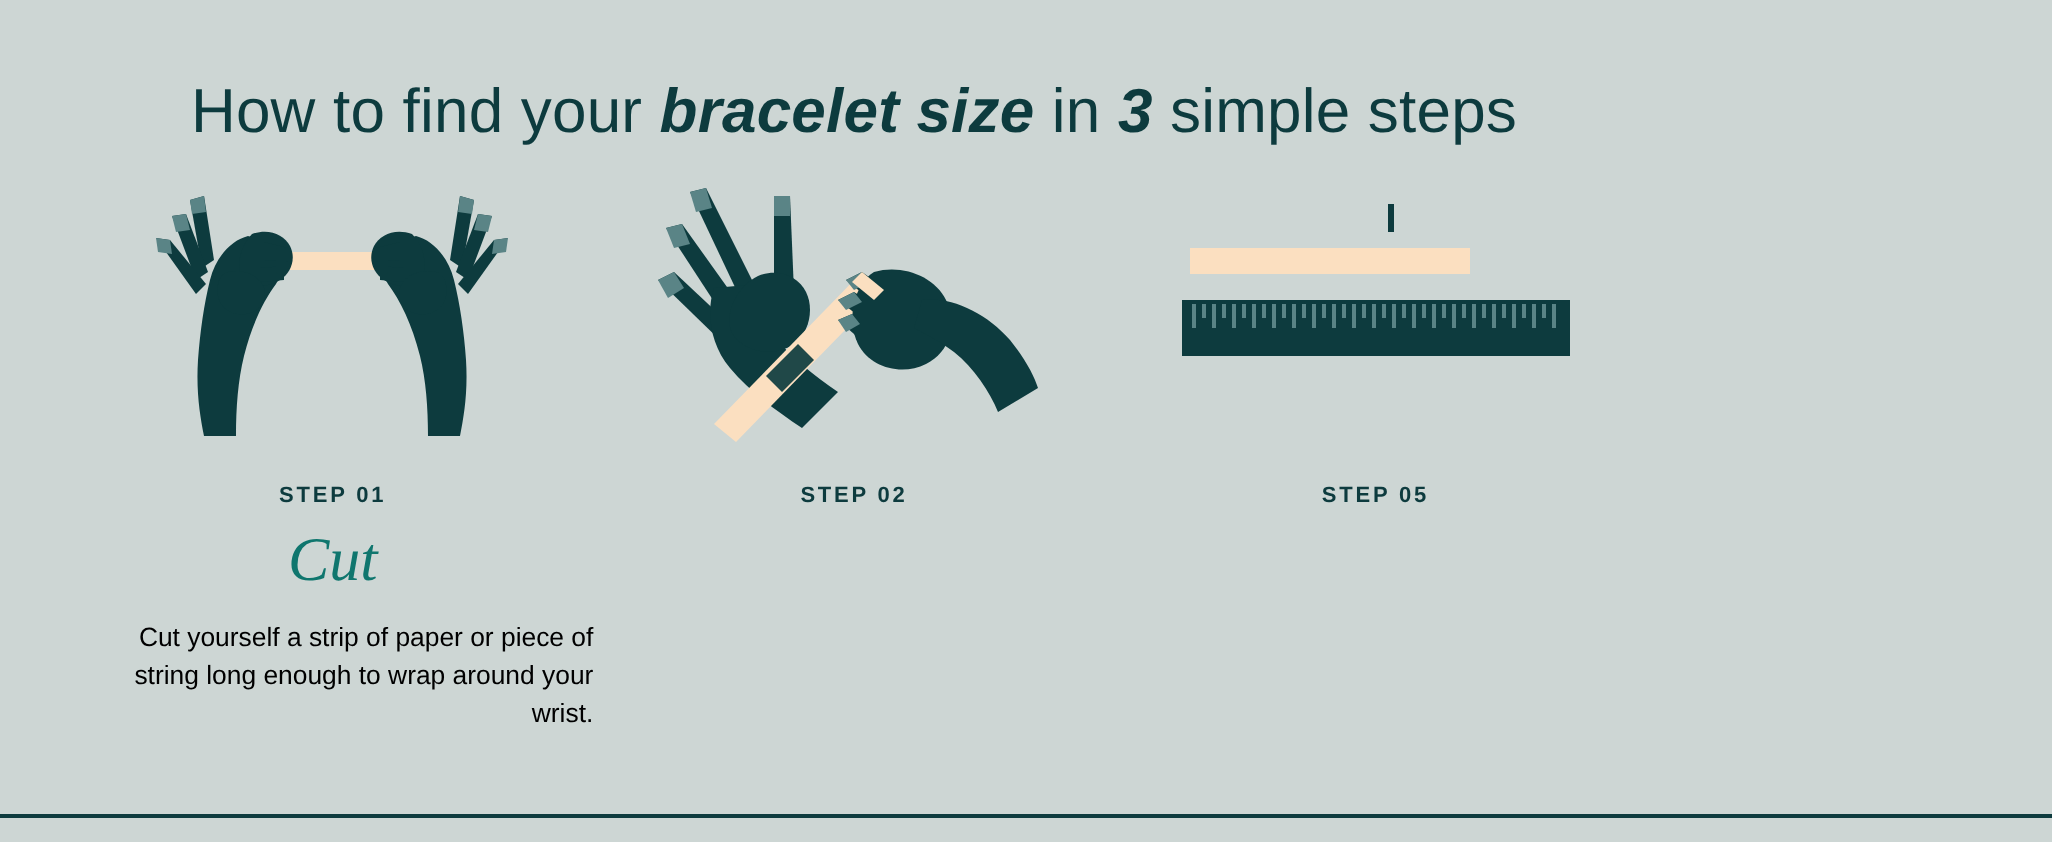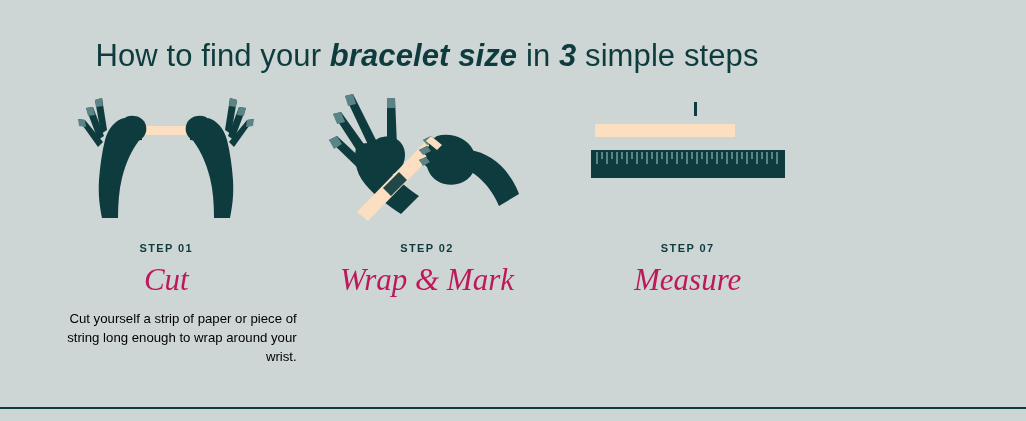--- a/index.html
+++ b/index.html
@@ -59,21 +59,21 @@
     font-weight:bold;
     letter-spacing:1.4px;
     color:#0d3b3e;
     margin-bottom:10px;
   }
   .step-title{
     font-family:"Liberation Serif", serif;
     font-style:italic;
     font-size:31px;
     line-height:1;
-    color:#be185d;
+    color:#0f766e;
     margin-bottom:14px;
     white-space:nowrap;
   }
   .step-desc{
     font-size:13.2px;
     line-height:19px;
     text-align:right;
     color:#000000;
     max-width:268px;
   }
@@ -202,21 +202,20 @@
           <g fill="#5a8486">
             <path d="M96 56 L104 52 L108 57 L100 61 Z"></path>
             <path d="M92 66 L100 62 L104 67 L96 71 Z"></path>
             <path d="M92 76 L99 73 L103 78 L96 82 Z"></path>
           </g>
 
           <path d="M104 52 L115 61 L110 66 L99 57 Z" fill="#fbdfc0"></path>
         </svg>
       </div>
       <div class="step-label">STEP 02</div>
-      <div class="step-title">Wrap &amp; Mark</div>
     </div>
 
     <div class="col">
       <div class="art">
         <svg width="200" height="150" viewBox="0 0 200 150">
 
           <rect x="106" y="18" width="3" height="14" fill="#0d3b3e"></rect>
 
           <rect x="7" y="40" width="140" height="13" fill="#fbdfc0"></rect>
 
@@ -256,20 +255,19 @@
             <rect x="158" y="68" width="2" height="12"></rect>
               <rect x="163" y="68" width="2" height="7"></rect>
             <rect x="168" y="68" width="2" height="12"></rect>
               <rect x="173" y="68" width="2" height="7"></rect>
             <rect x="178" y="68" width="2" height="12"></rect>
               <rect x="183" y="68" width="2" height="7"></rect>
             <rect x="188" y="68" width="2" height="12"></rect>
           </g>
         </svg>
       </div>
-      <div class="step-label">STEP 07</div>
-      <div class="step-title">Measure</div>
+      <div class="step-label">STEP 05</div>
     </div>
 
   </div>
 
   <div class="footer-rule"></div>
 </div>
 
 </body></html>

